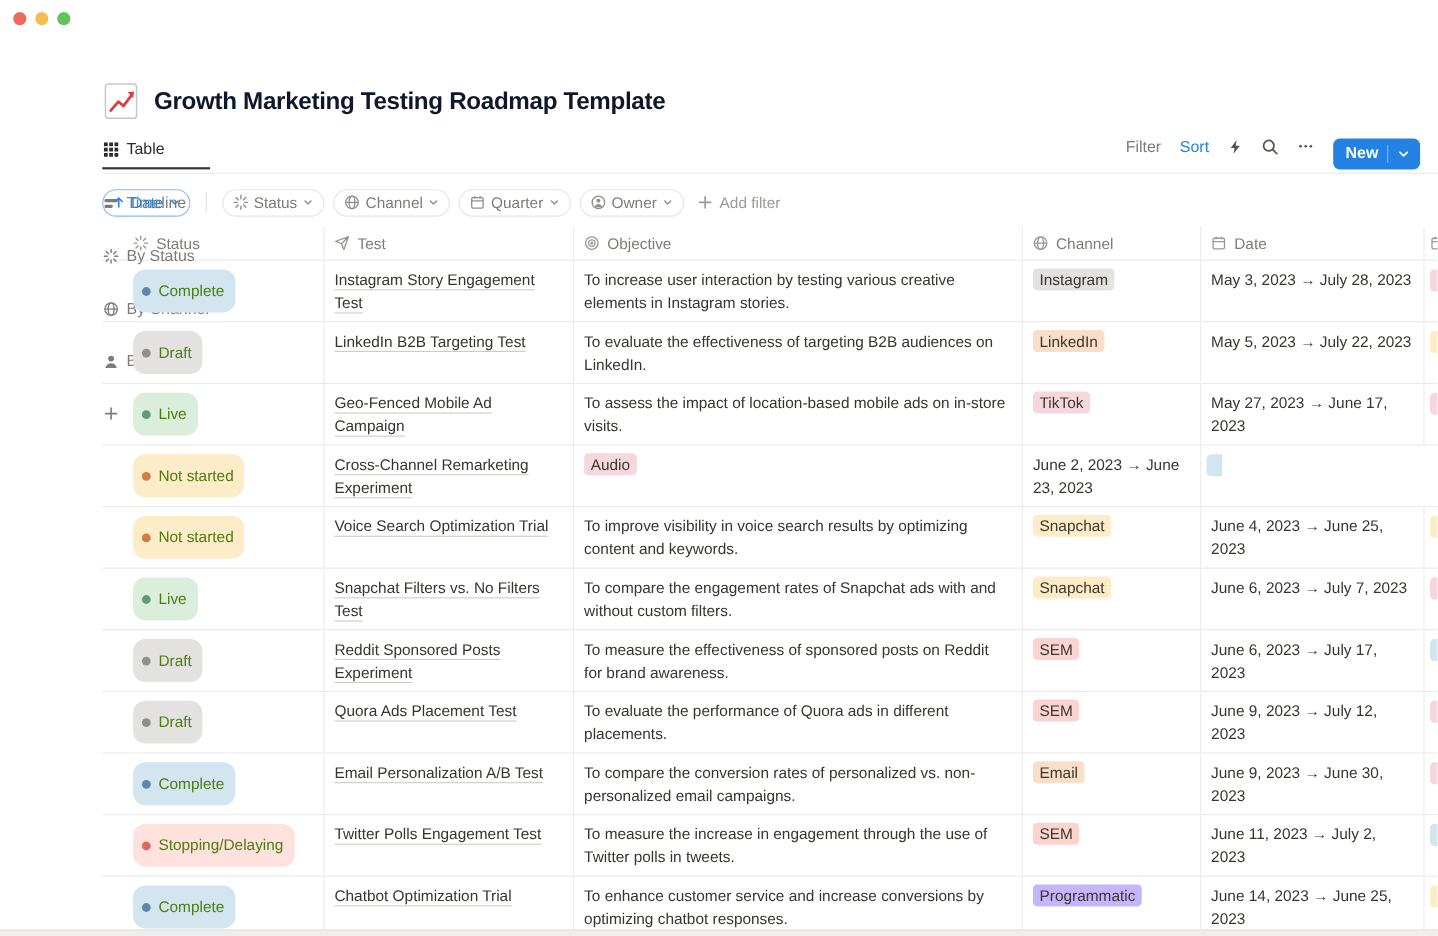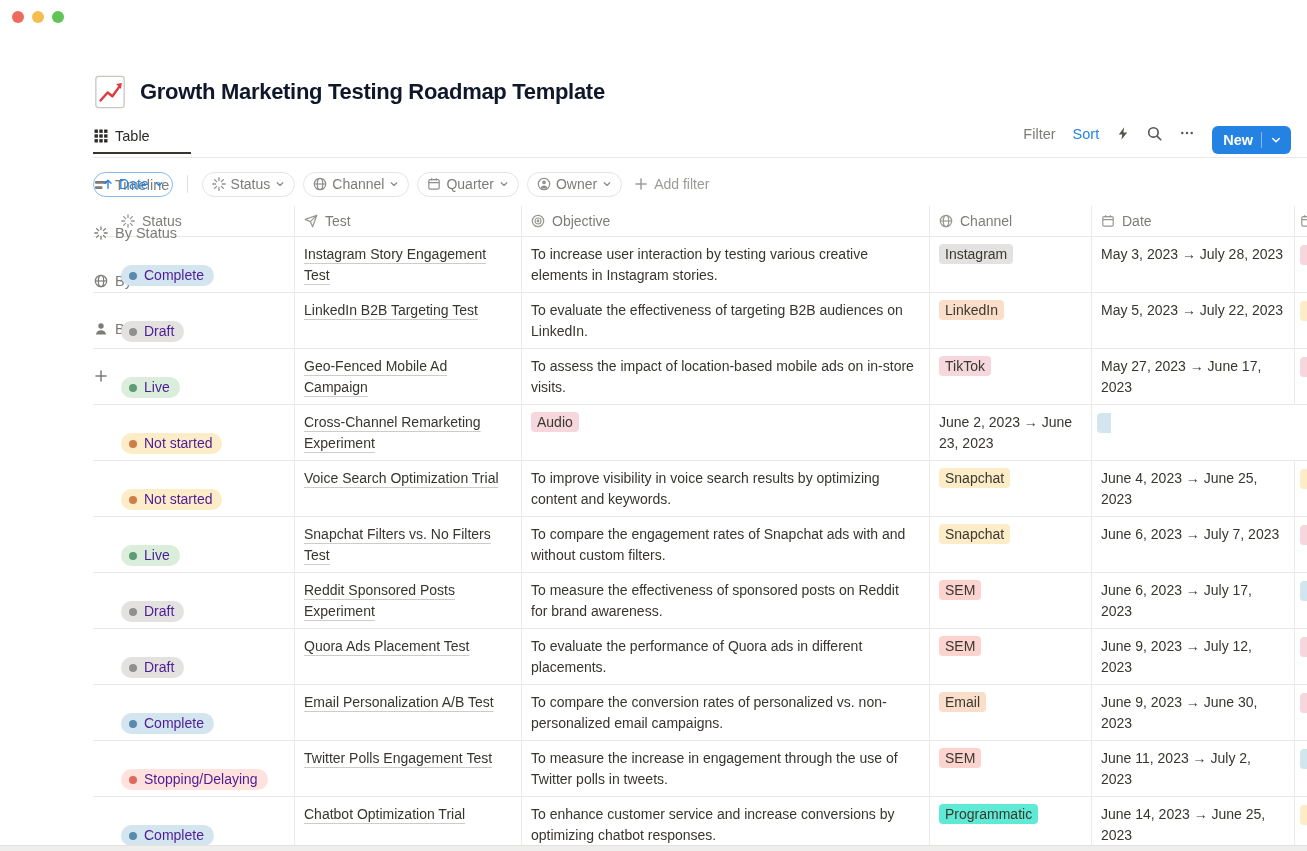--- a/index.html
+++ b/index.html
@@ -57,22 +57,22 @@
   .th .ic { display:flex; color:#989791; flex:none; }
   .th.c0 { padding-left:28px; }
   .th.c5 { border-right:none; padding-left:5px; }
 
   .trow { border-bottom:1px solid #e9e9e7; min-height:53px; }
   .cell { padding:7px 10px 6px 9px; border-right:1px solid #ebebea; font-size:14px;
     line-height:21px; color:#37352f; overflow:hidden; }
   .cell.c0 { padding-left:28px; padding-top:8px; }
   .cell.c5 { border-right:none; padding:8px 0 0 5px; }
 
-  .badge { display:inline-flex; align-items:center; gap:7px; height:21px; padding:0 10px 0 8px;
-    border-radius:11px; font-size:14px; color:#4c1d95; white-space:nowrap;margin-top:20px; }
+  .badge { display:inline-flex; align-items:center; gap:7px; height:39px; padding:0 10px 0 8px;
+    border-radius:11px; font-size:14px; color:#4d7c0f; white-space:nowrap; }
   .badge .dot { width:8px; height:8px; border-radius:50%; flex:none; }
   .test-link { font-weight:500; color:#37352f; text-decoration:underline;
     text-decoration-color:rgba(55,53,47,0.25); text-decoration-thickness:1px; text-underline-offset:3.5px; }
   .tag { display:inline-block; height:20px; line-height:20px; padding:0 6px; border-radius:4px;
     font-size:14px; color:#3a382f; white-space:nowrap; }
   .sliver { display:block; width:14px; height:20px; border-radius:4px 0 0 4px; }
 </style>
 </head>
 <body>
 
@@ -460,21 +460,21 @@
           <span class="sliver" style="background:#d3e5ef"></span>
         </div>
       </div>
       <div class="trow grid-row">
         <div class="cell c0"><span class="badge" style="background:#d3e5ef">
             <span class="dot" style="background:#5989ae"></span>
             <span>Complete</span>
           </span></div>
         <div class="cell c1"><span class="test-link">Chatbot Optimization Trial</span></div>
         <div class="cell c2">To enhance customer service and increase conversions by optimizing chatbot responses.</div>
-        <div class="cell c3"><span class="tag" style="background:#5eead4">Programmatic</span></div>
+        <div class="cell c3"><span class="tag" style="background:#c4b5fd">Programmatic</span></div>
         <div class="cell c4">June 14, 2023 → June 25, 2023</div>
         <div class="cell c5">
           <span class="sliver" style="background:#fdecc8"></span>
         </div>
       </div>
     </div>
 
 </div>
 
 <div class="bottom-bar"></div>

